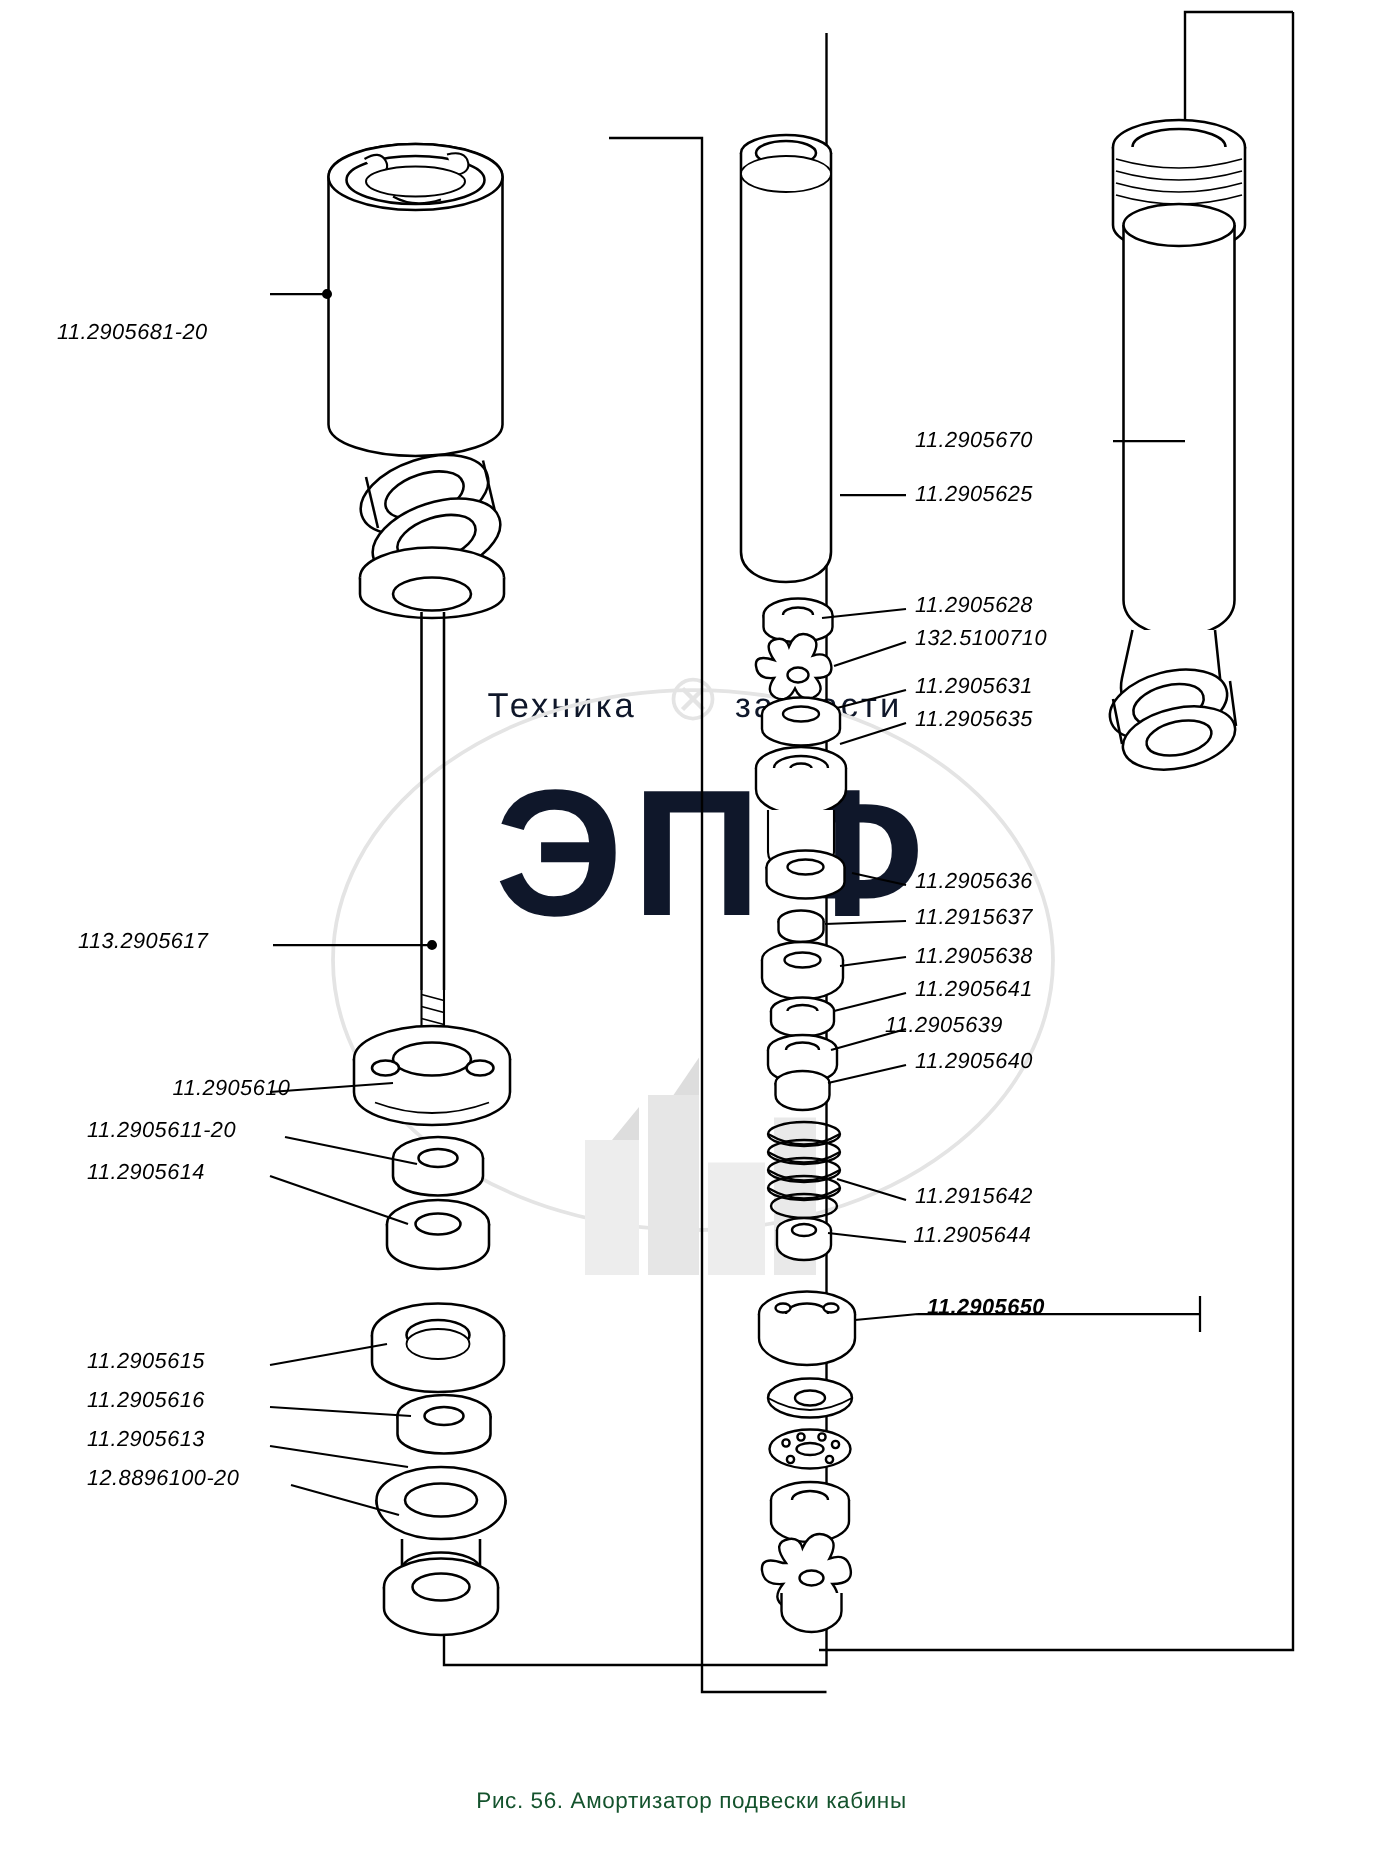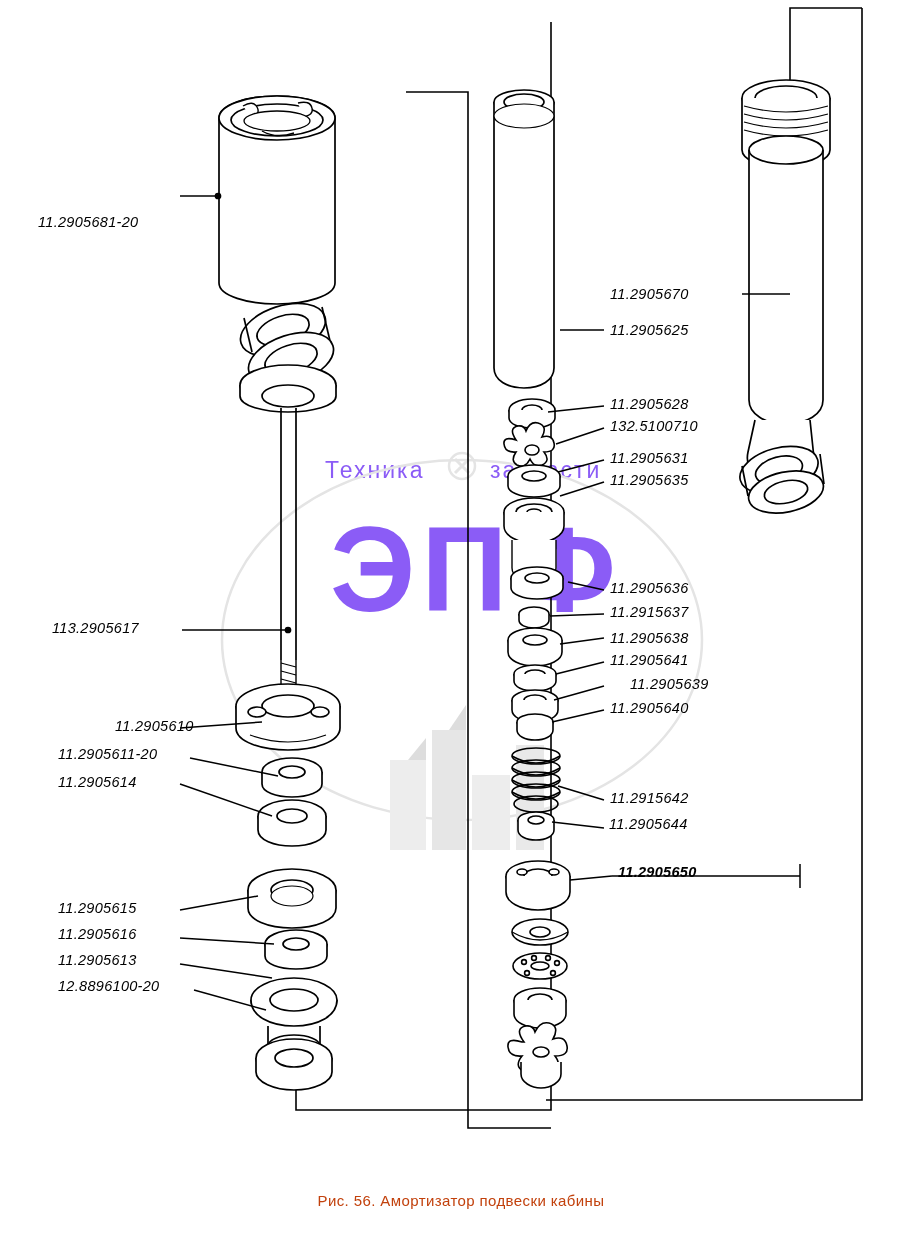--- a/index.html
+++ b/index.html
@@ -34,26 +34,26 @@
     letter-spacing: 0.3px;
   }
   .caption {
     position: absolute;
     left: 0;
     top: 1192px;
     width: 922px;
     text-align: center;
     font-family: "Liberation Sans", sans-serif;
     font-size: 15px;
-    color: #c2410c;
+    color: #14532d;
     letter-spacing: 0.4px;
   }
   .wm {
     position: absolute;
-    color: #8b5cf6;
+    color: #0f172a;
     font-family: "Liberation Sans", sans-serif;
     pointer-events: none;
     user-select: none;
   }
   .wm-text {
     font-size: 23px;
     letter-spacing: 2px;
   }
   .wm-big {
     font-size: 120px;
@@ -332,21 +332,21 @@
   <div class="lbl" style="left:610px; top:286px;">11.2905670</div>
   <div class="lbl" style="left:610px; top:310px;margin-top:12px;">11.2905625</div>
   <div class="lbl" style="left:610px; top:396px;">11.2905628</div>
   <div class="lbl" style="left:610px; top:418px;">132.5100710</div>
   <div class="lbl" style="left:610px; top:450px;">11.2905631</div>
   <div class="lbl" style="left:610px; top:472px;">11.2905635</div>
   <div class="lbl" style="left:610px; top:580px;">11.2905636</div>
   <div class="lbl" style="left:610px; top:604px;">11.2915637</div>
   <div class="lbl" style="left:610px; top:630px;">11.2905638</div>
   <div class="lbl" style="left:610px; top:652px;">11.2905641</div>
-  <div class="lbl" style="left:630px; top:676px;">11.2905639</div>
+  <div class="lbl" style="left:590px; top:676px;">11.2905639</div>
   <div class="lbl" style="left:610px; top:700px;">11.2905640</div>
   <div class="lbl" style="left:52px;  top:620px;">113.2905617</div>
   <div class="lbl" style="left:76px;  top:718px;margin-left:39px;">11.2905610</div>
   <div class="lbl" style="left:58px;  top:746px;">11.2905611-20</div>
   <div class="lbl" style="left:58px;  top:774px;">11.2905614</div>
   <div class="lbl" style="left:58px;  top:900px;">11.2905615</div>
   <div class="lbl" style="left:58px;  top:926px;">11.2905616</div>
   <div class="lbl" style="left:58px;  top:952px;">11.2905613</div>
   <div class="lbl" style="left:58px;  top:978px;">12.8896100-20</div>
   <div class="lbl" style="left:610px; top:790px;">11.2915642</div>

